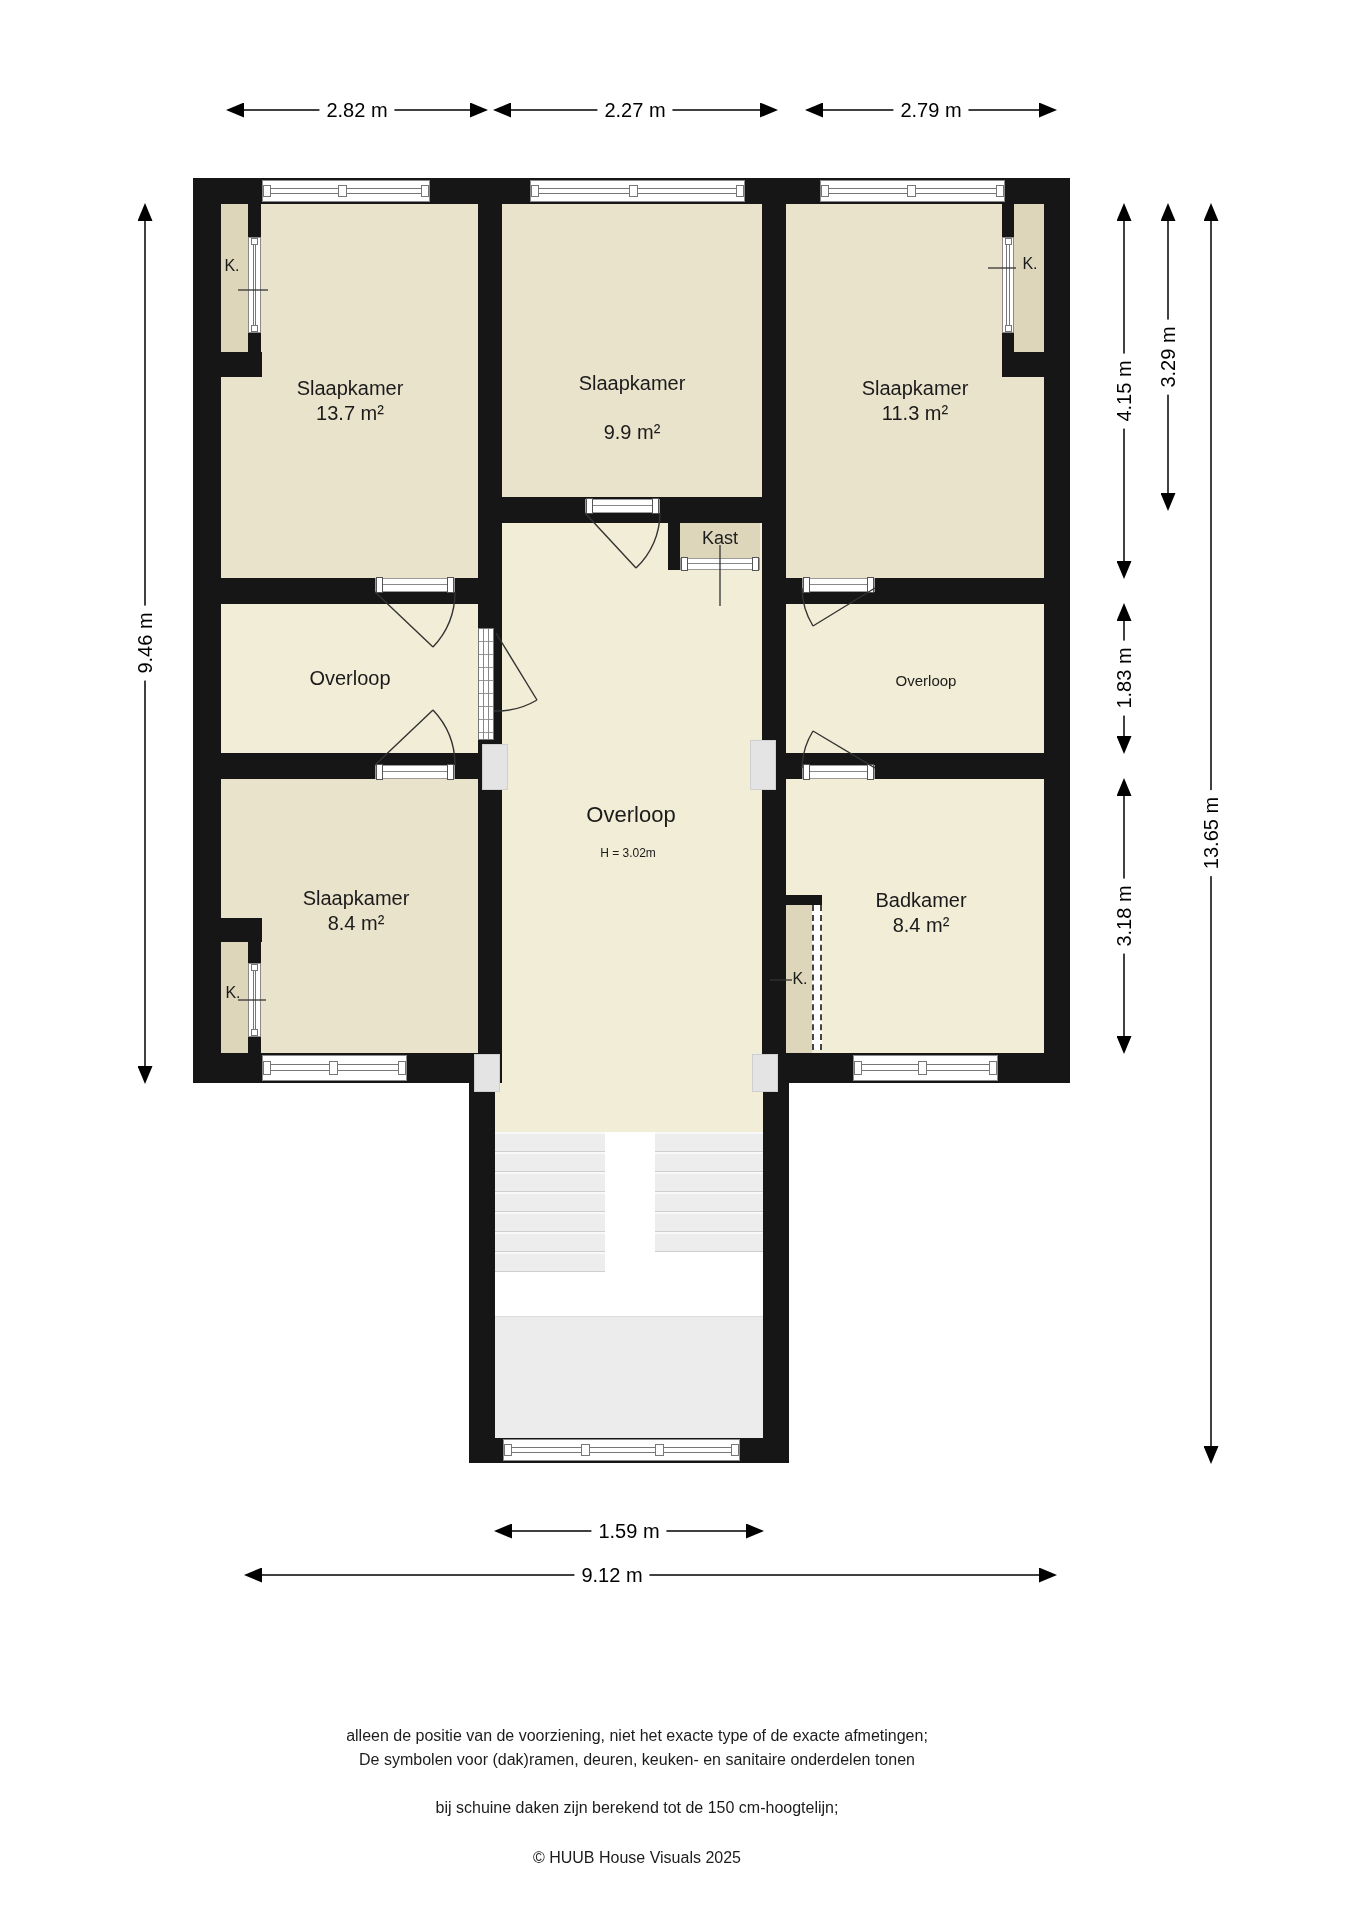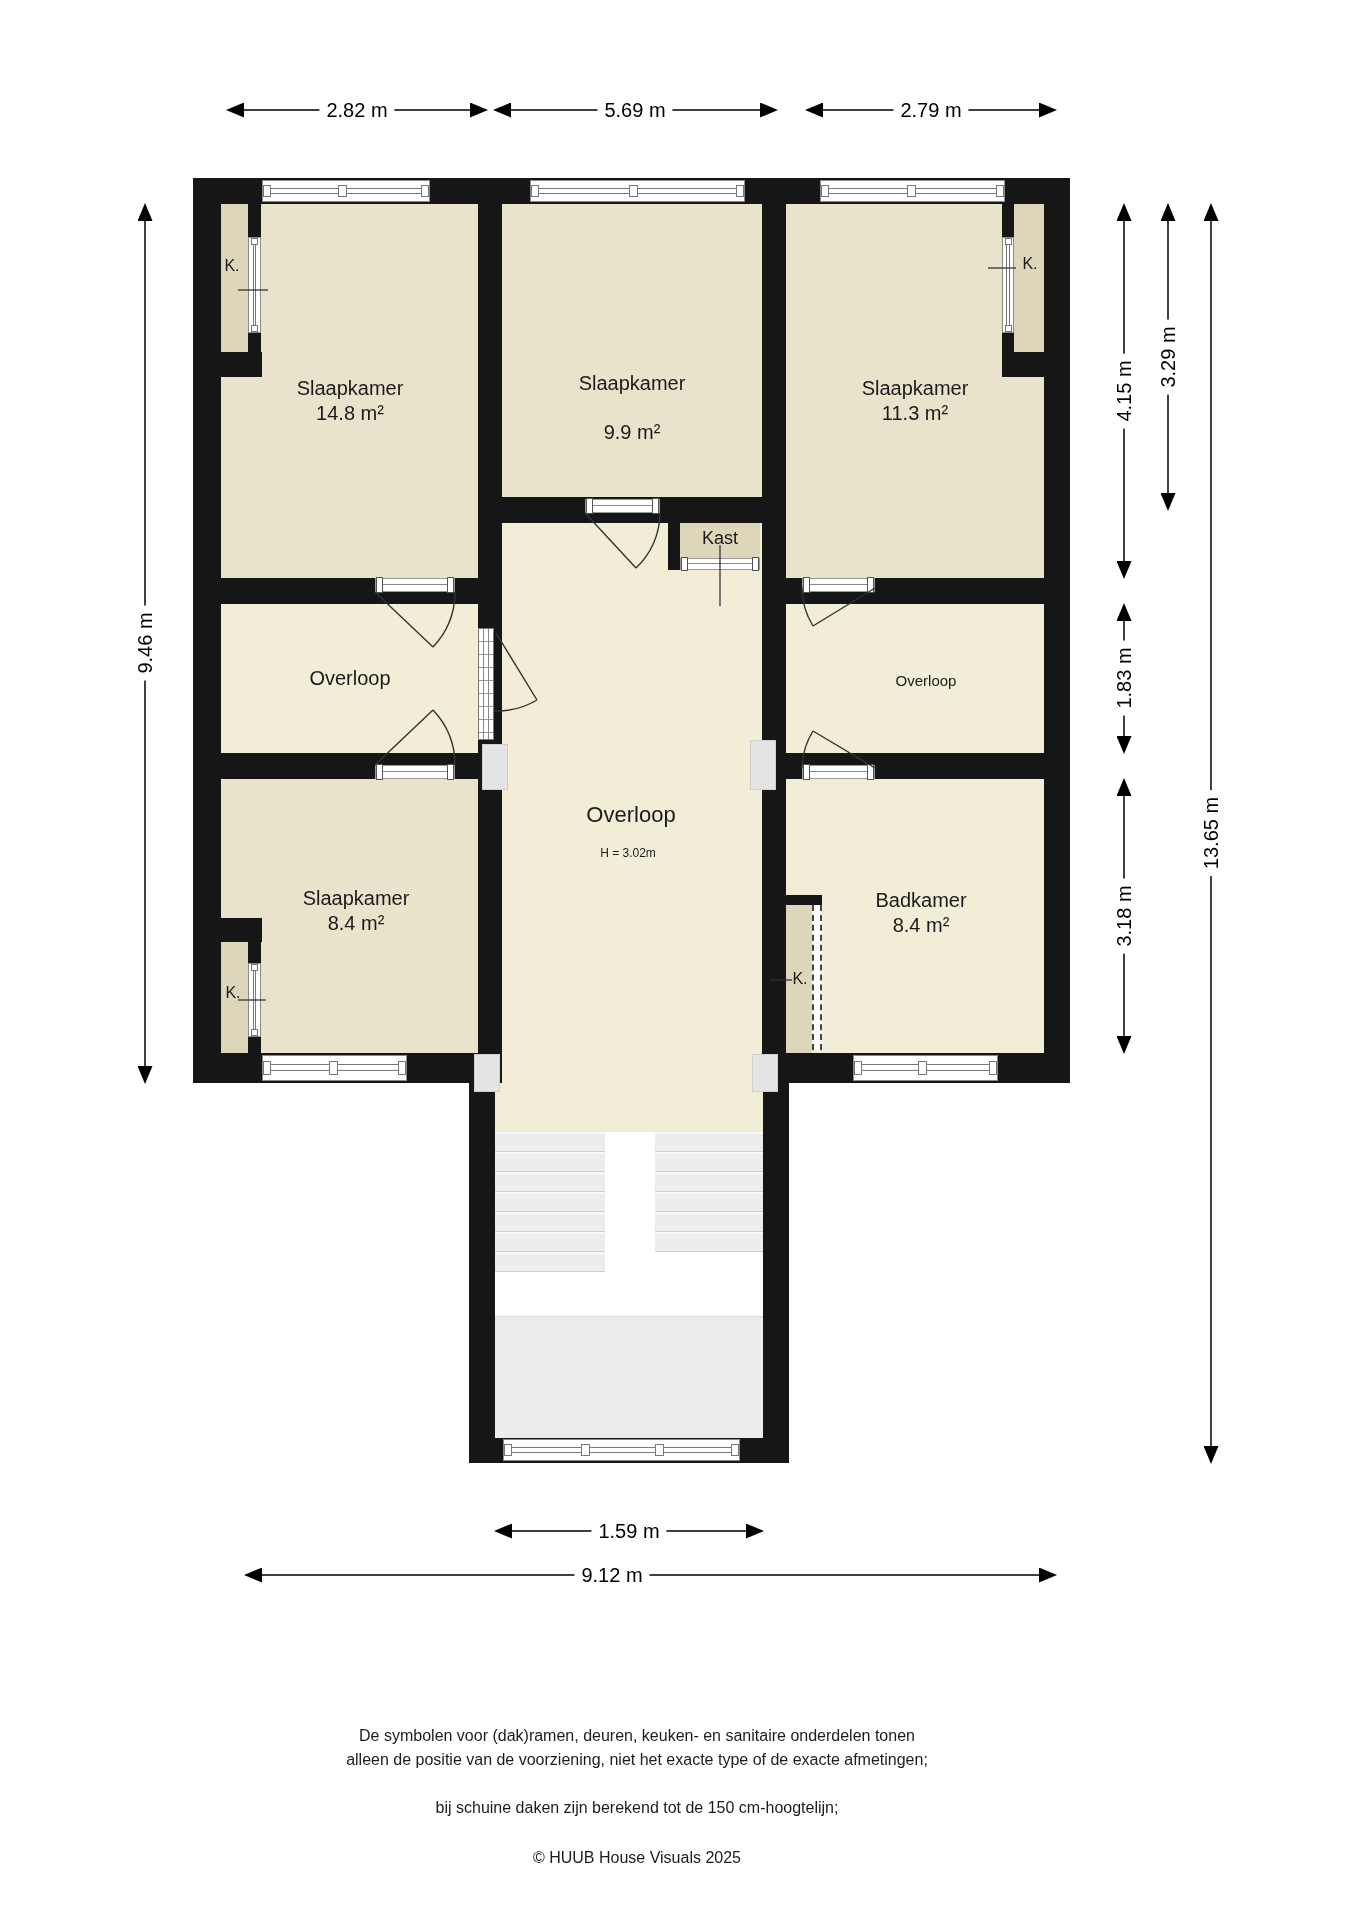--- a/index.html
+++ b/index.html
@@ -277,21 +277,21 @@
     <g stroke="#333" stroke-width="1.3">
       <line x1="238" y1="290" x2="268" y2="290"></line>
       <line x1="988" y1="268" x2="1016" y2="268"></line>
       <line x1="238" y1="1000" x2="266" y2="1000"></line>
       <line x1="770" y1="980" x2="792" y2="980"></line>
       <line x1="720" y1="545" x2="720" y2="606"></line>
     </g>
   </svg>
 
   <div class="lbl room-name" style="left:350px;top:388px;">Slaapkamer</div>
-  <div class="lbl room-area" style="left:350px;top:413px;">14.8 m²</div>
+  <div class="lbl room-area" style="left:350px;top:413px;">13.7 m²</div>
 
   <div class="lbl room-name" style="left:632px;top:383px;">Slaapkamer</div>
   <div class="lbl room-area" style="left:632px;top:432px;">9.9 m²</div>
 
   <div class="lbl room-name" style="left:915px;top:388px;">Slaapkamer</div>
   <div class="lbl room-area" style="left:915px;top:413px;">11.3 m²</div>
 
   <div class="lbl room-name" style="left:350px;top:678px;">Overloop</div>
   <div class="lbl lbl-small" style="left:926px;top:680px;">Overloop</div>
 
@@ -305,32 +305,32 @@
   <div class="lbl room-area" style="left:921px;top:925px;">8.4 m²</div>
 
   <div class="lbl lbl-kast" style="left:720px;top:538px;">Kast</div>
 
   <div class="lbl lbl-k" style="left:232px;top:266px;">K.</div>
   <div class="lbl lbl-k" style="left:1030px;top:264px;">K.</div>
   <div class="lbl lbl-k" style="left:233px;top:993px;">K.</div>
   <div class="lbl lbl-k" style="left:800px;top:979px;">K.</div>
 
   <div class="dim" style="left:357px;top:110px;">2.82 m</div>
-  <div class="dim" style="left:635px;top:110px;">5.69 m</div>
+  <div class="dim" style="left:635px;top:110px;">2.27 m</div>
   <div class="dim" style="left:931px;top:110px;">2.79 m</div>
   <div class="dim vert" style="left:145px;top:643px;">9.46 m</div>
   <div class="dim vert" style="left:1124px;top:391px;">4.15 m</div>
   <div class="dim vert" style="left:1168px;top:357px;">3.29 m</div>
   <div class="dim vert" style="left:1124px;top:678px;">1.83 m</div>
   <div class="dim vert" style="left:1124px;top:916px;">3.18 m</div>
   <div class="dim vert" style="left:1211px;top:833px;">13.65 m</div>
   <div class="dim" style="left:629px;top:1531px;">1.59 m</div>
   <div class="dim" style="left:612px;top:1575px;">9.12 m</div>
 
   <div class="footer">
+    <div>alleen de positie van de voorziening, niet het exacte type of de exacte afmetingen;</div>
     <div>De symbolen voor (dak)ramen, deuren, keuken- en sanitaire onderdelen tonen</div>
-    <div>alleen de positie van de voorziening, niet het exacte type of de exacte afmetingen;</div>
     <div class="gap"></div>
     <div>bij schuine daken zijn berekend tot de 150 cm-hoogtelijn;</div>
     <div class="copy">© HUUB House Visuals 2025</div>
   </div>
 
 </div>
 
 </body></html>

